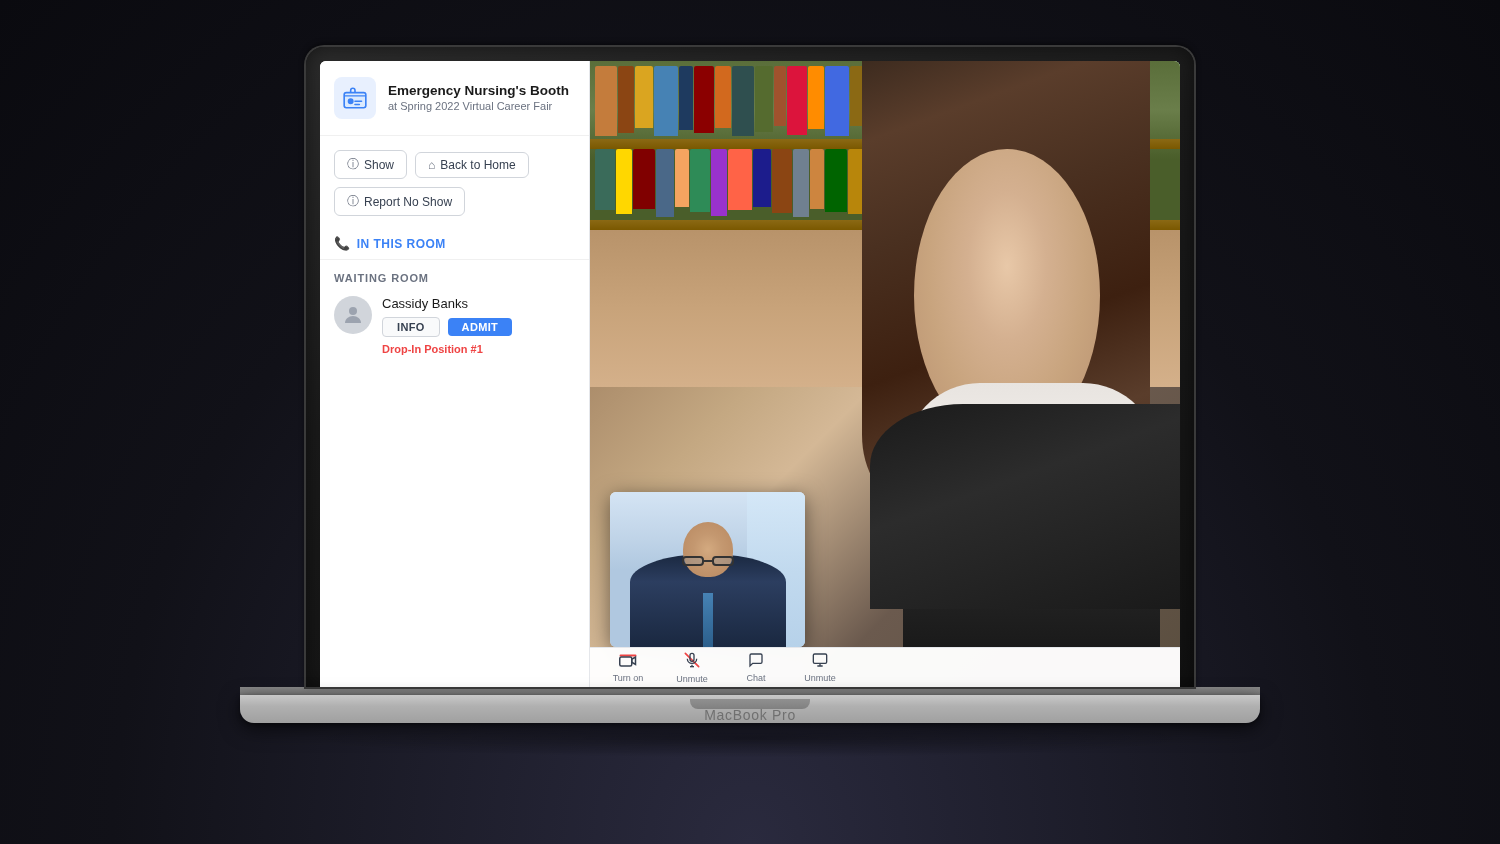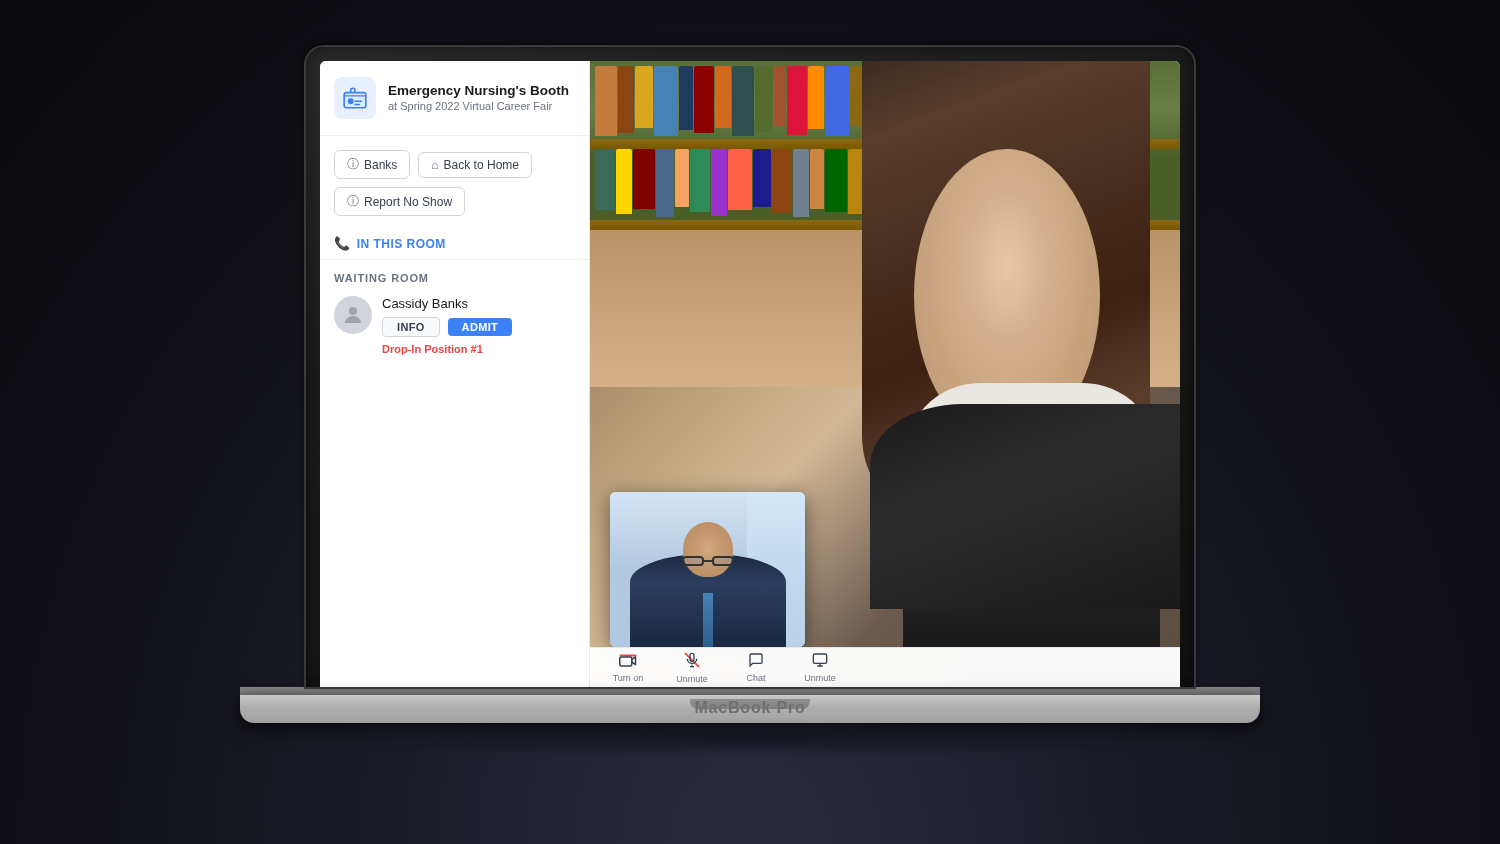--- a/index.html
+++ b/index.html
@@ -394,26 +394,26 @@
     }
 
     .laptop-hinge {
       width: 1020px;
       height: 8px;
       background: linear-gradient(180deg, #888 0%, #777 100%);
     }
 
     .laptop-label {
       position: absolute;
-      bottom: 6px;
+      bottom: 0;
       left: 50%;
       transform: translateX(-50%);
-      font-size: 16px;
+      font-size: 14px;
       color: #707070;
-      font-weight: 700;
+      font-weight: 400;
       letter-spacing: 0.05em;
       white-space: nowrap;
     }
 
     
     .laptop-shadow {
       width: 900px;
       height: 40px;
       background: radial-gradient(ellipse at center, rgba(0,0,0,0.4) 0%, transparent 70%);
       margin-top: -5px;
@@ -443,21 +443,21 @@
           <div class="booth-title-block">
             <span class="booth-name">Emergency Nursing's Booth</span>
             <span class="booth-subtitle">at Spring 2022 Virtual Career Fair</span>
           </div>
         </div>
 
         <div class="sidebar-actions">
           <div class="action-row">
             <button class="action-btn">
               <span class="action-btn-icon">ⓘ</span>
-              <span>Banks</span>
+              <span>Show</span>
             </button>
             <button class="action-btn">
               <span class="action-btn-icon">⌂</span>
               <span>Back to Home</span>
             </button>
           </div>
           <div class="action-row">
             <button class="report-btn">
               <span class="action-btn-icon">ⓘ</span>
               <span>Report No Show</span>

